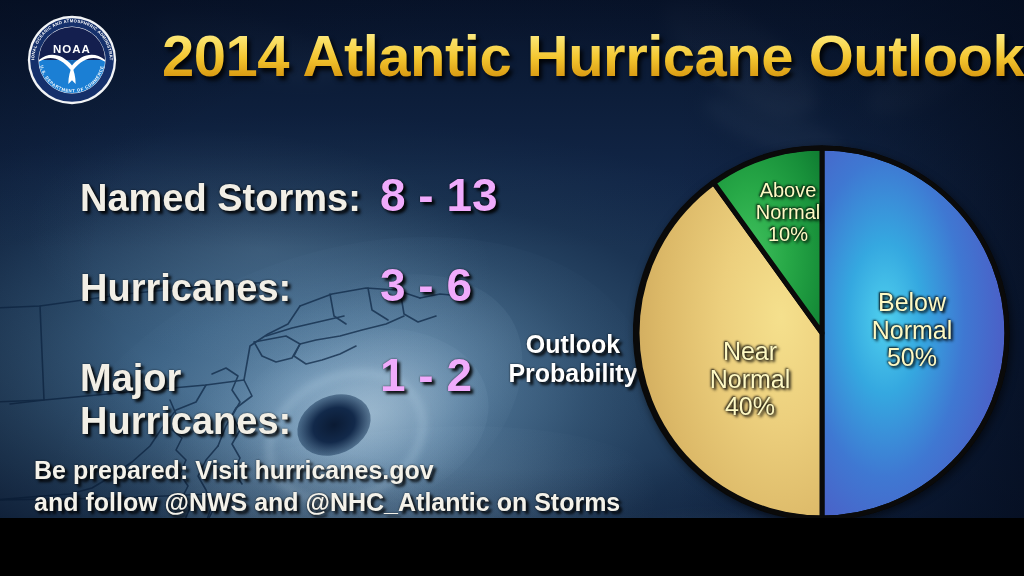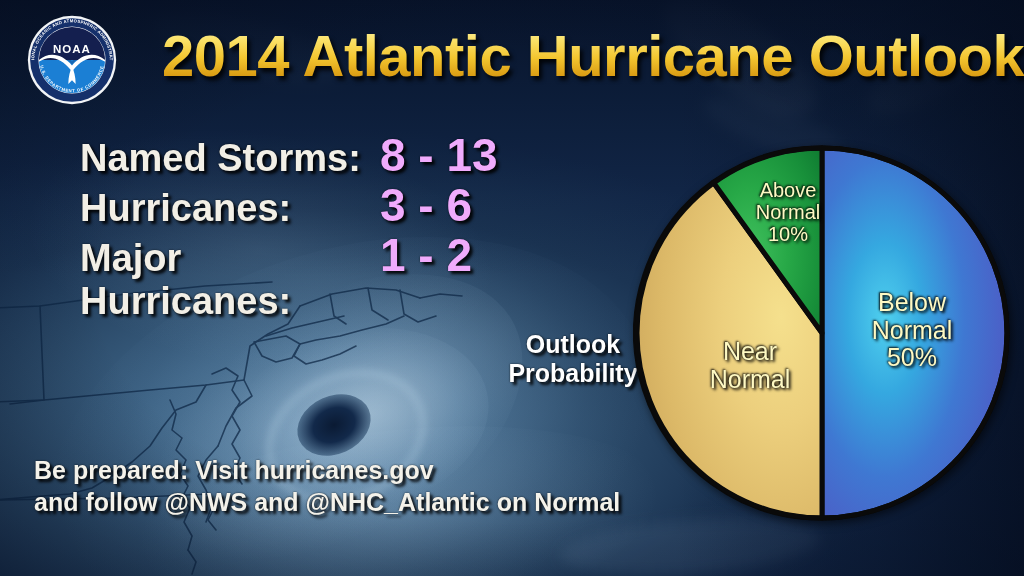--- a/index.html
+++ b/index.html
@@ -1,18 +1,18 @@
 <!DOCTYPE html>
 <html><head>
 <meta charset="utf-8">
 <title>2014 Atlantic Hurricane Outlook</title>
 <style>
   html,body{margin:0;padding:0;background:#000;}
   #stage{
-    position:relative;width:1024px;height:576px;overflow:hidden;
+    position:relative;width:1024px;height:518px;overflow:hidden;
     font-family:"Liberation Sans","DejaVu Sans",sans-serif;
     background:#0d2340;
   }
 
   
   .bg-layer{position:absolute;inset:0;}
   #bg-base{
     background:
       radial-gradient(ellipse 58% 52% at 30% 74%, #4e7597 0%, #3d6385 26%, #2b4a69 50%, #1b3453 72%, #13284a 100%),
       linear-gradient(160deg,#0b1f3c 0%,#10264a 30%,#14305a 60%,#0c2042 100%);
@@ -71,21 +71,21 @@
     font-size:58px;font-weight:bold;letter-spacing:-0.5px;
     white-space:nowrap;
     background:linear-gradient(180deg,#fff6b0 0%,#fbe26a 26%,#f3c52f 54%,#dca016 78%,#c07d06 100%);
     -webkit-background-clip:text;background-clip:text;
     -webkit-text-fill-color:transparent;color:transparent;
     filter:drop-shadow(3px 4px 2px rgba(0,0,0,.85));
   }
 
   
   #forecast{position:absolute;left:80px;top:128px;}
-  .frow{display:flex;align-items:baseline;height:50px;}
+  .frow{display:flex;align-items:baseline;height:50px;margin-top:40px;}
   .flabel{
     width:300px;font-size:38px;font-weight:bold;color:#f2efe6;
     text-shadow:3px 3px 3px rgba(0,0,0,.88),0 0 2px rgba(0,0,0,.7);
   }
   .fvalue{
     font-size:46px;font-weight:bold;color:#f0abfc;
     text-shadow:3px 3px 3px rgba(0,0,0,.88),0 0 2px rgba(0,0,0,.7);
   }
 
   
@@ -245,26 +245,27 @@
     </svg>
 
     <div class="slice-label" id="label-below">
       <div>Below</div>
       <div>Normal</div>
       <div>50%</div>
     </div>
     <div class="slice-label" id="label-near">
       <div>Near</div>
       <div>Normal</div>
+      <div>40%</div>
     </div>
     <div class="slice-label" id="label-above">
       <div>Above</div>
       <div>Normal</div>
       <div>10%</div>
     </div>
   </div>
 
   <div id="footer">
     <div class="fline">Be prepared: Visit hurricanes.gov</div>
-    <div class="fline">and follow @NWS and @NHC_Atlantic on Normal</div>
+    <div class="fline">and follow @NWS and @NHC_Atlantic on Storms</div>
   </div>
 
 </div>
 
 </body></html>

